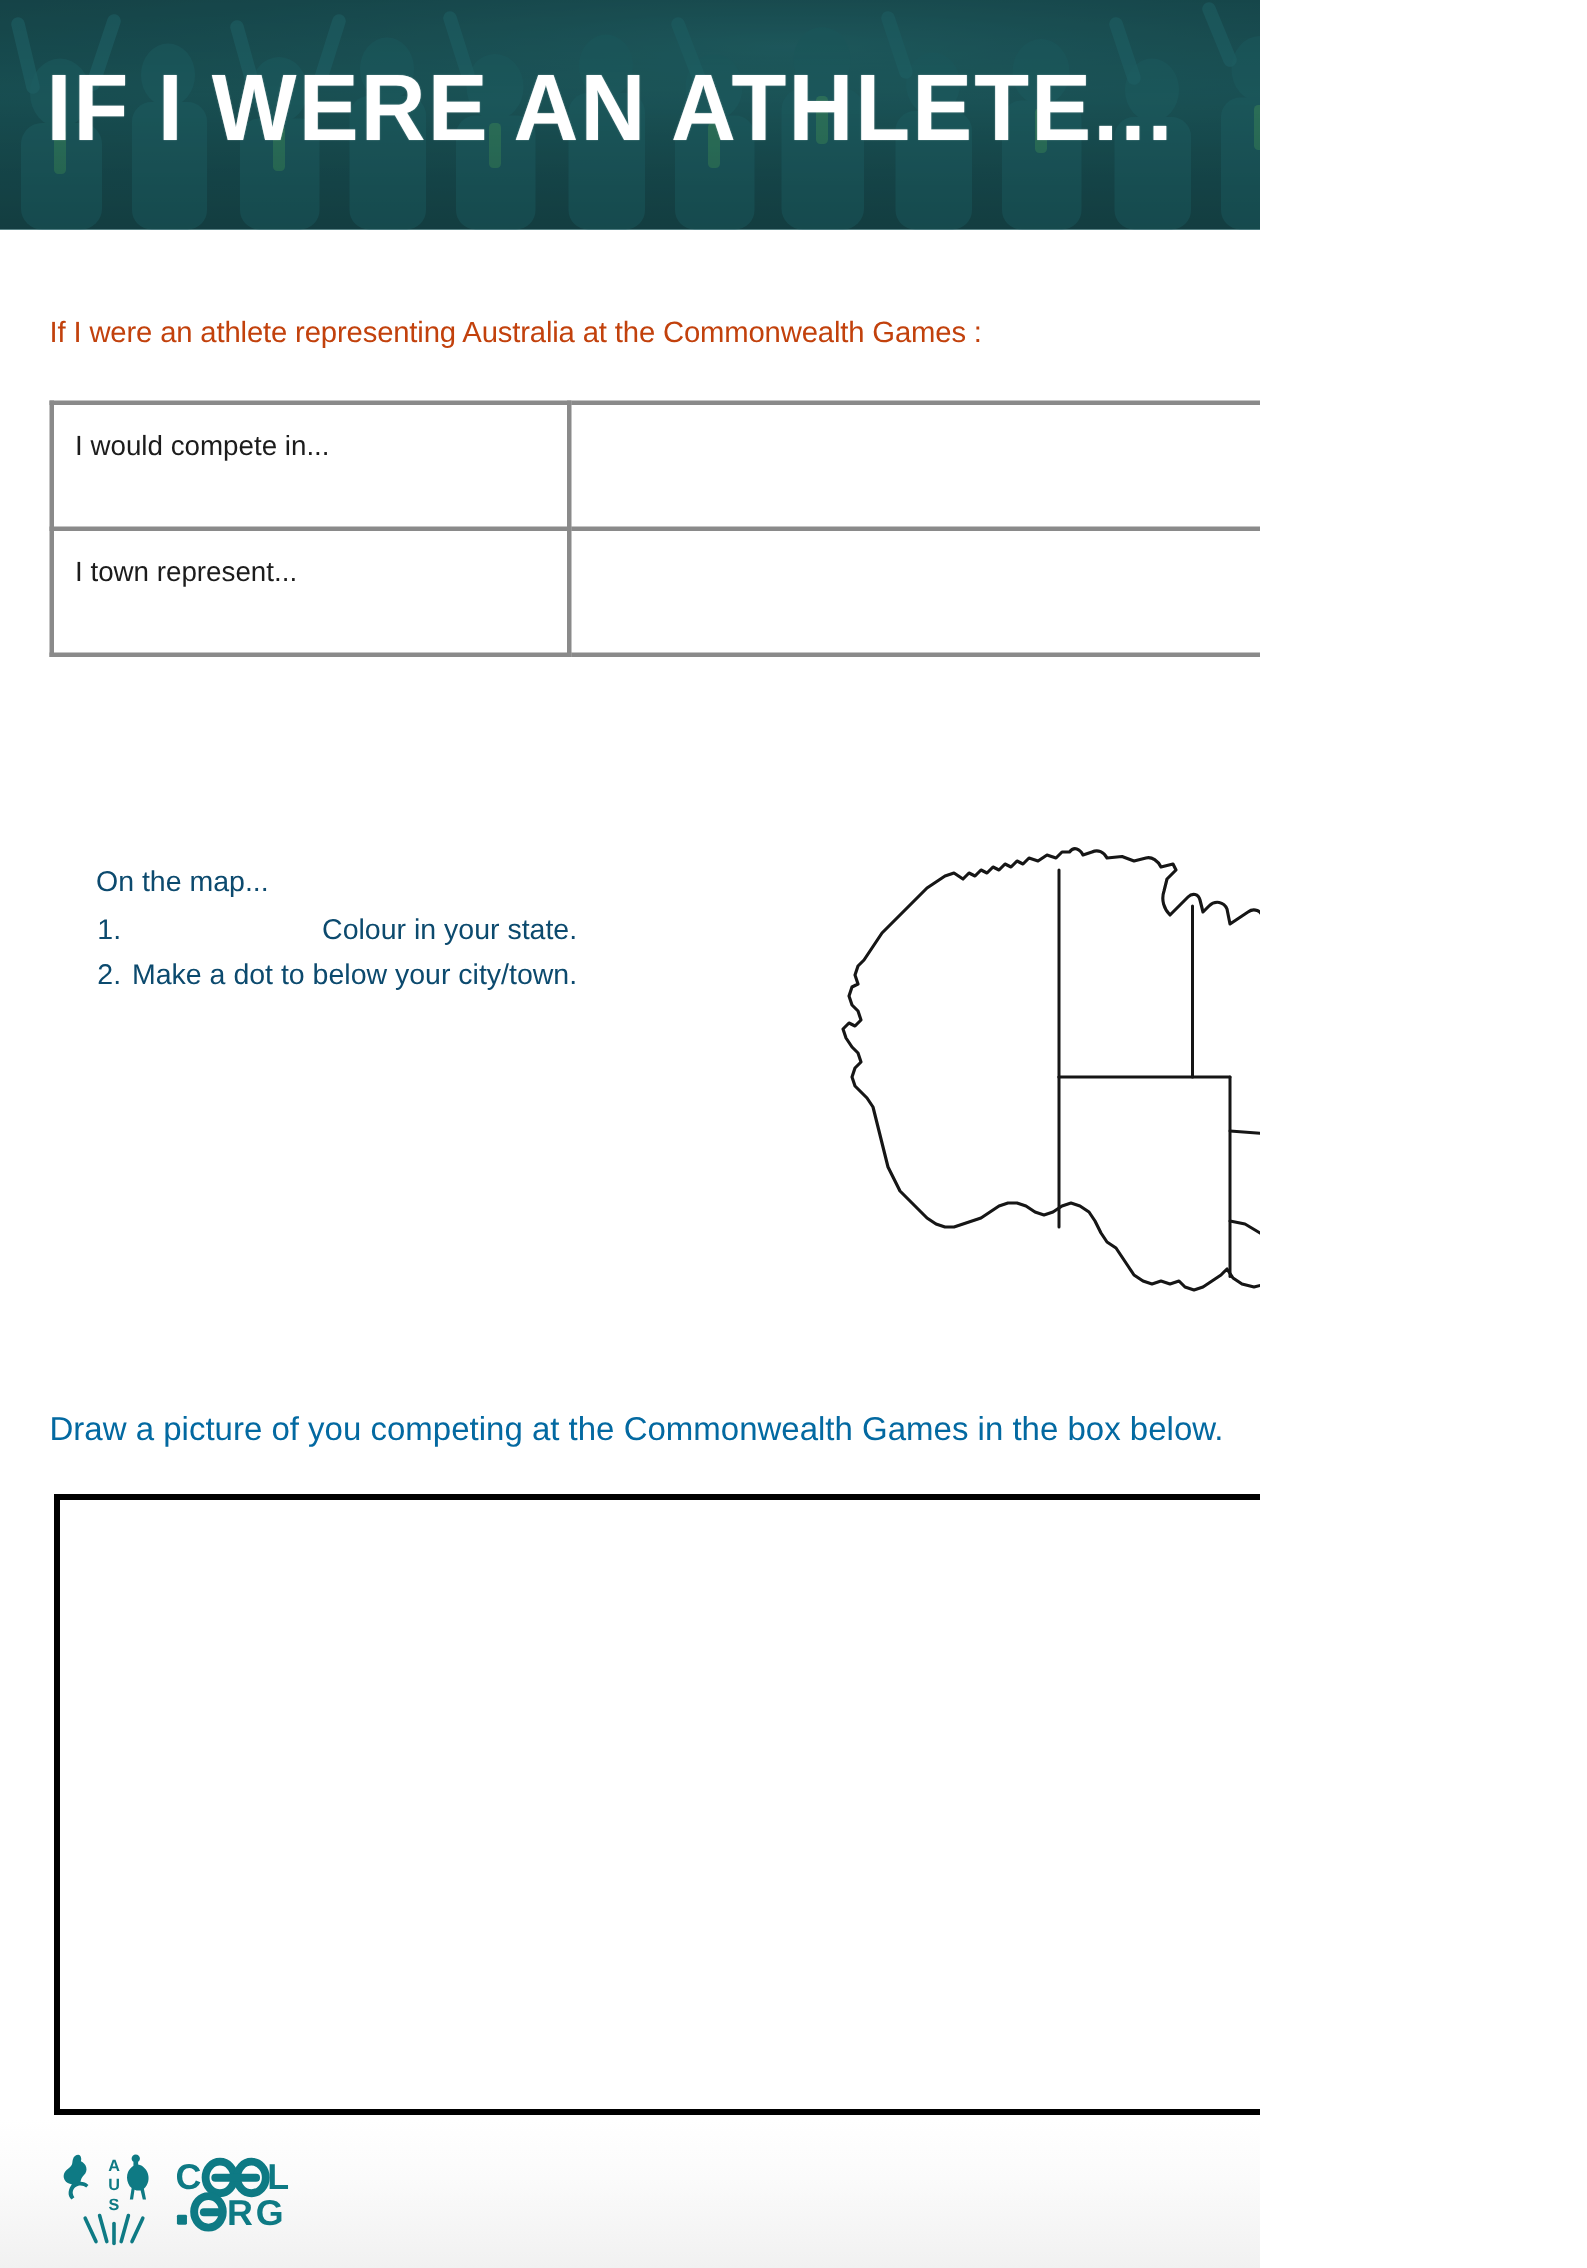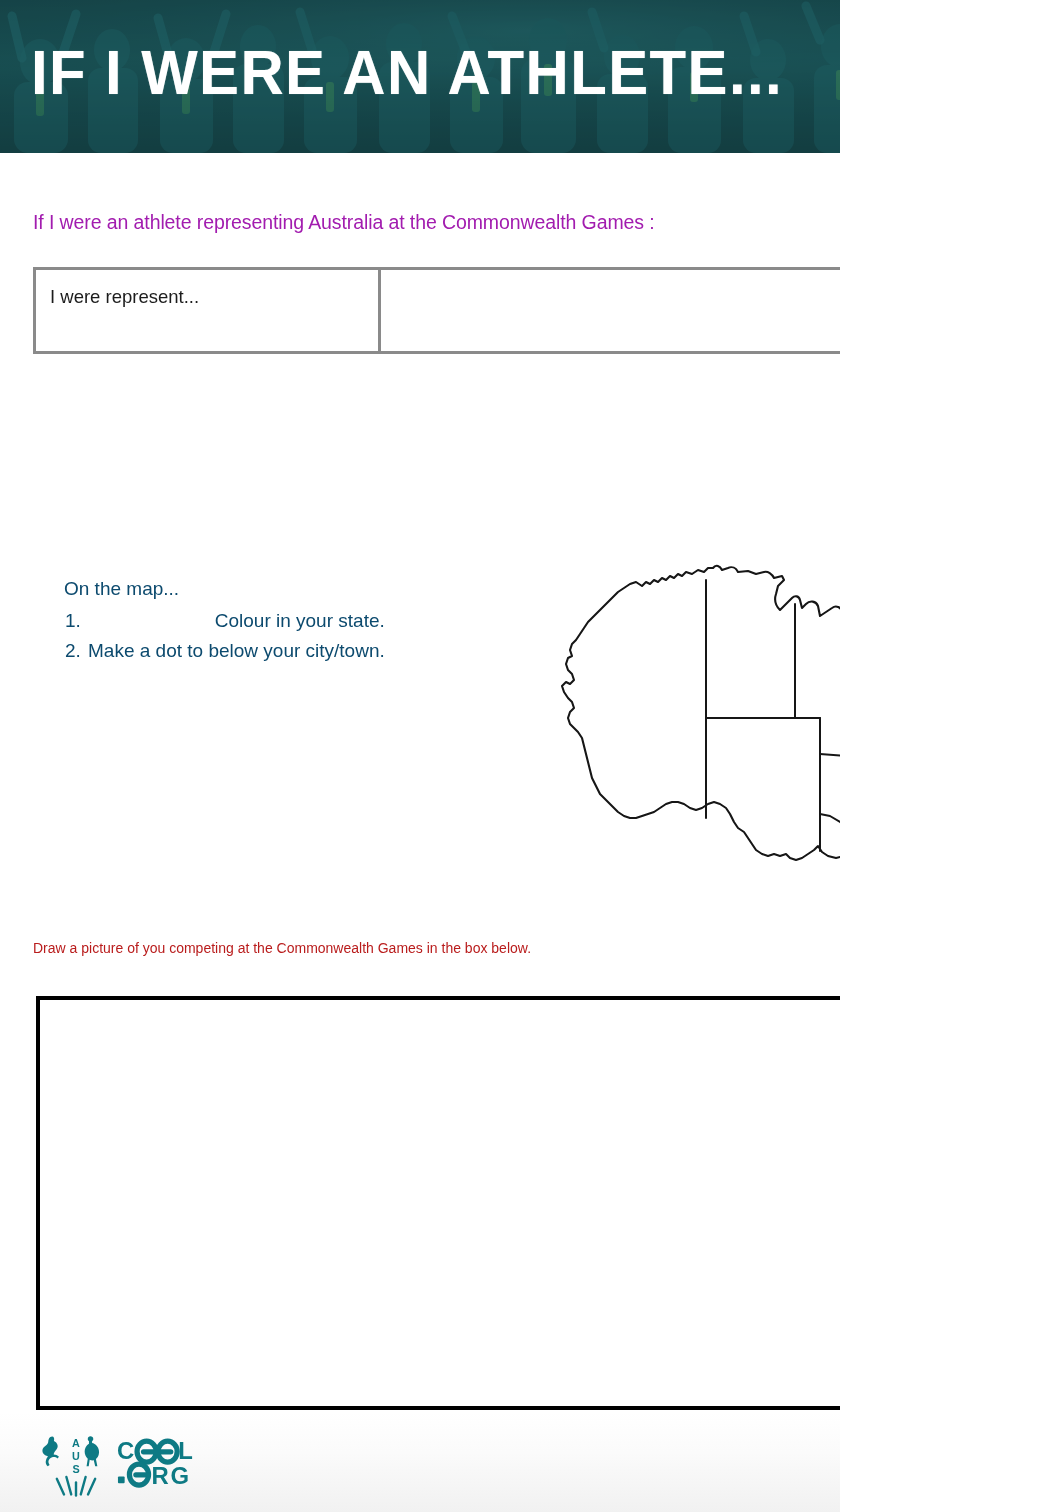--- a/index.html
+++ b/index.html
@@ -76,21 +76,21 @@
     height: 122px;
   }
   .cga-logo svg { width: 100%; height: 100%; display:block; }
 
   
   .intro-line {
     position: absolute;
     left: 33px;
     top: 211px;
     font-size: 19.5px;
-    color: #a21caf;
+    color: #c2410c;
     letter-spacing: -0.1px;
     white-space: nowrap;
   }
 
   
   .resp-table {
     position: absolute;
     left: 33px;
     top: 267px;
     width: 980px;
@@ -141,22 +141,22 @@
   }
   .aus-map svg { width: 100%; height: 100%; display: block; }
   .aus-map path { fill: #ffffff; stroke: #161616; stroke-width: 2.1; stroke-linejoin: round; stroke-linecap: round; }
   .aus-map path.border-line { fill: none; stroke-width: 2.0; }
 
   
   .draw-prompt {
     position: absolute;
     left: 33px;
     top: 940px;
-    font-size: 14px;
-    color: #b91c1c;
+    font-size: 22px;
+    color: #0369a1;
     white-space: nowrap;
   }
   .draw-box {
     position: absolute;
     left: 36px;
     top: 996px;
     width: 982px;
     height: 414px;
     border: 4px solid #000000;
     background: #ffffff;
@@ -326,21 +326,25 @@
         </g>
       </svg>
     </div>
   </div>
 
   <div class="intro-line">If I were an athlete representing Australia at the Commonwealth Games :</div>
 
   <table class="resp-table">
     <tbody>
       <tr class="row-tall">
-        <td class="label-cell">I were represent...</td>
+        <td class="label-cell">I would compete in...</td>
+        <td class="answer-cell"></td>
+      </tr>
+      <tr class="row-tall">
+        <td class="label-cell">I town represent...</td>
         <td class="answer-cell"></td>
       </tr>
     </tbody>
   </table>
 
   <div class="map-instructions">
     <span class="heading">On the map...</span>
     <ol>
       <li>Colour in your state.</li>
       <li>Make a dot to below your city/town.</li>

